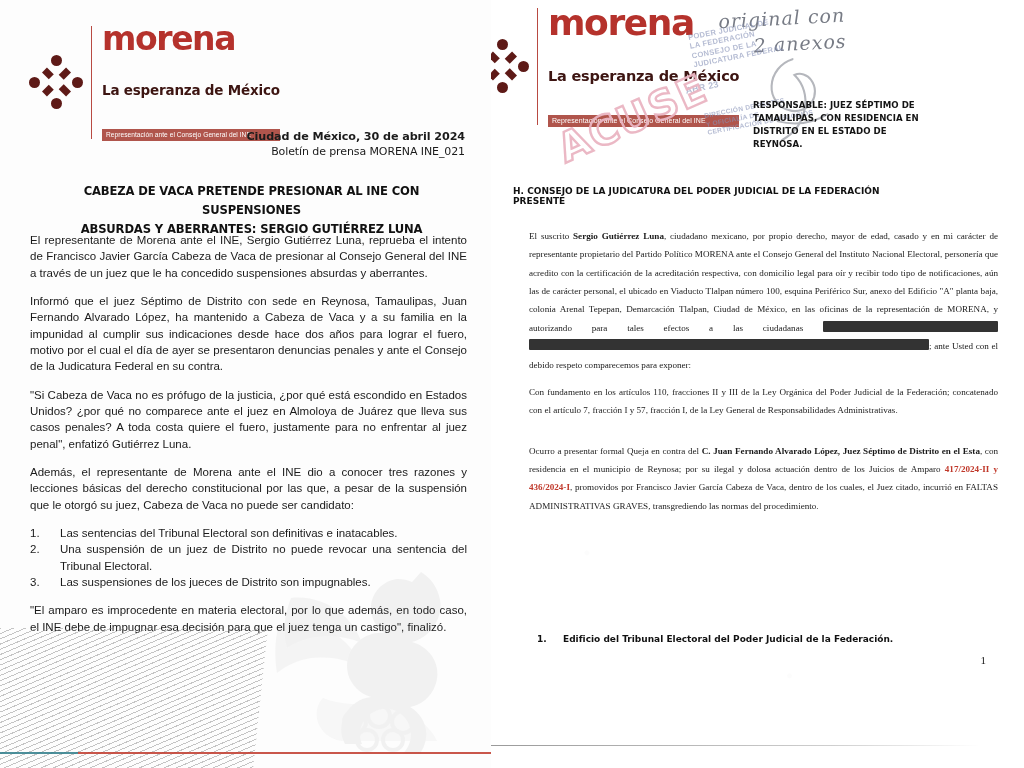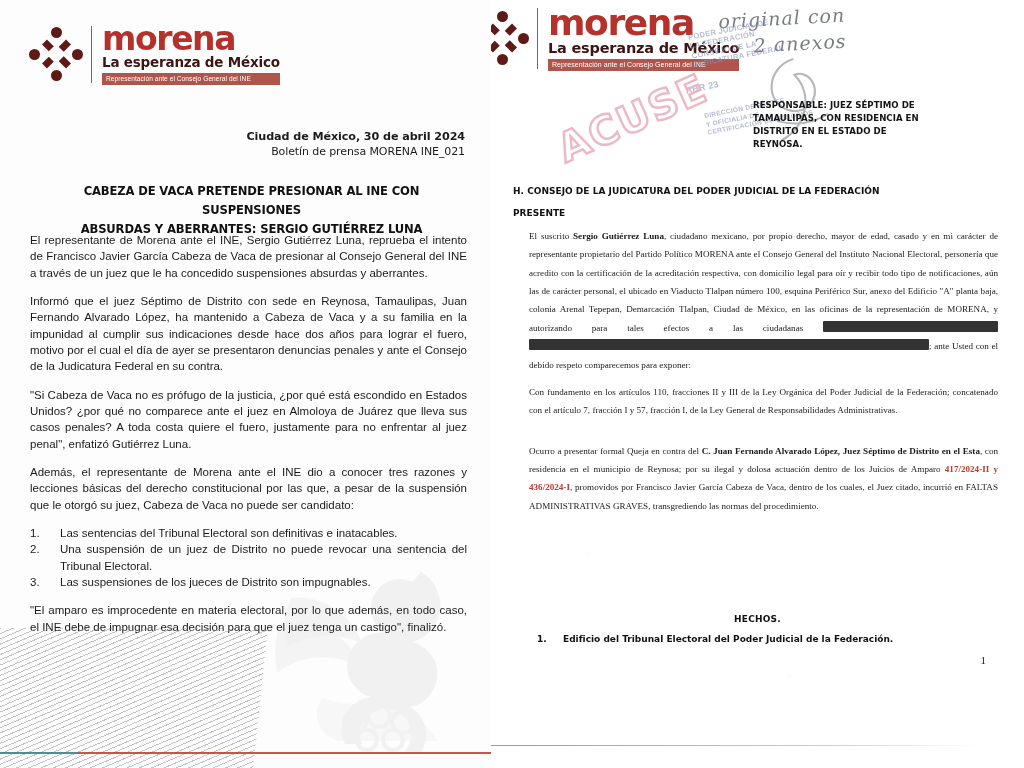--- a/index.html
+++ b/index.html
@@ -15,21 +15,21 @@
 
   
   #left-doc{left:0;width:491px;height:768px;background:#fdfdfd;}
   #left-doc .inner{position:relative;width:100%;height:100%;}
 
   .logo-wrap{position:absolute;display:flex;align-items:center;}
   #left-logo{left:29px;top:24px;}
 
   .logo-mark{position:relative;width:54px;height:54px;flex:0 0 auto;}
   .logo-divider{width:1px;align-self:stretch;background:#b84a42;margin:2px 10px 2px 8px;}
-  .logo-text{display:flex;flex-direction:column;justify-content:center;}
+  .logo-text{display:flex;flex-direction:column;justify-content:center;gap:28px;}
   .logo-morena{
     font-family:"DejaVu Sans", sans-serif;
     font-weight:bold;font-size:33px;line-height:0.92;
     color:#b5322c;letter-spacing:-1.4px;
   }
   .logo-esperanza{
     font-family:"DejaVu Sans", sans-serif;
     font-weight:bold;font-size:13.5px;line-height:1.15;
     color:#3d1512;letter-spacing:-0.2px;margin-top:1px;
   }
@@ -145,21 +145,21 @@
     color:#141414;text-align:justify;letter-spacing:0.02px;
   }
   .asunto .l1{text-align:left;}
   .asunto .last{text-align:left;}
 
   .addressee{
     position:absolute;left:22px;top:186px;width:470px;
     font-family:"DejaVu Sans", sans-serif;
     font-weight:bold;font-size:9px;color:#111;letter-spacing:0.02px;
   }
-  .addressee .presente{margin-top:12px;}
+  .addressee .presente{margin-top:0;}
 
   .body-right{
     position:absolute;left:22px;right:26px;top:227px;
     font-family:"Liberation Sans", sans-serif;
     font-size:9.1px;line-height:2.02;color:#1a1a1a;
     text-align:justify;
   }
   .body-right p{margin:0 0 9px 16px;font-family:Liberation Serif, serif;}
   .body-right b{font-weight:bold;}
   .redbold{color:#c0392b;font-weight:bold;}
@@ -340,21 +340,20 @@
     </div>
 
     <div class="body-right">
       <p><span>El suscrito </span><b>Sergio Gutiérrez Luna</b><span>, ciudadano mexicano, por propio derecho, mayor de edad, casado y en mi carácter de representante propietario del Partido Político MORENA ante el Consejo General del Instituto Nacional Electoral, personería que acredito con la certificación de la acreditación respectiva, con domicilio legal para oír y recibir todo tipo de notificaciones, aún las de carácter personal, el ubicado en Viaducto Tlalpan número 100, esquina Periférico Sur, anexo del Edificio "A" planta baja, colonia Arenal Tepepan, Demarcación Tlalpan, Ciudad de México, en las oficinas de la representación de MORENA,  y autorizando para tales efectos a las ciudadanas </span><span class="redact r1"></span><span class="redact r2"></span><span>; ante Usted con el debido respeto comparecemos para exponer:</span></p>
 
       <p>Con fundamento en los artículos 110, fracciones II y III de la Ley Orgánica del Poder Judicial de la Federación; concatenado con el artículo 7, fracción I y 57, fracción I, de la Ley General de Responsabilidades Administrativas.</p>
 
       <p style="margin-top:22px;"><span>Ocurro a presentar formal Queja en contra del </span><b>C. Juan Fernando Alvarado López, Juez Séptimo de Distrito en el Esta</b><span>, con residencia en el municipio de Reynosa; por su ilegal y dolosa actuación dentro de los Juicios de Amparo </span><span class="redbold">417/2024-II y 436/2024-I</span><span>, promovidos por Francisco Javier García Cabeza de Vaca, dentro de los cuales, el Juez citado, incurrió en FALTAS ADMINISTRATIVAS GRAVES, transgrediendo las normas del procedimiento.</span></p>
     </div>
 
-    <div class="hechos-title">HECHOS.</div>
     <div class="hechos-item">
       <span class="num">1.</span><span>Edificio del Tribunal Electoral del Poder Judicial de la Federación.</span>
     </div>
 
     <div class="page-number">1</div>
     <div class="right-bottom-edge"></div>
   </div>
 </div>
 
 </body></html>

